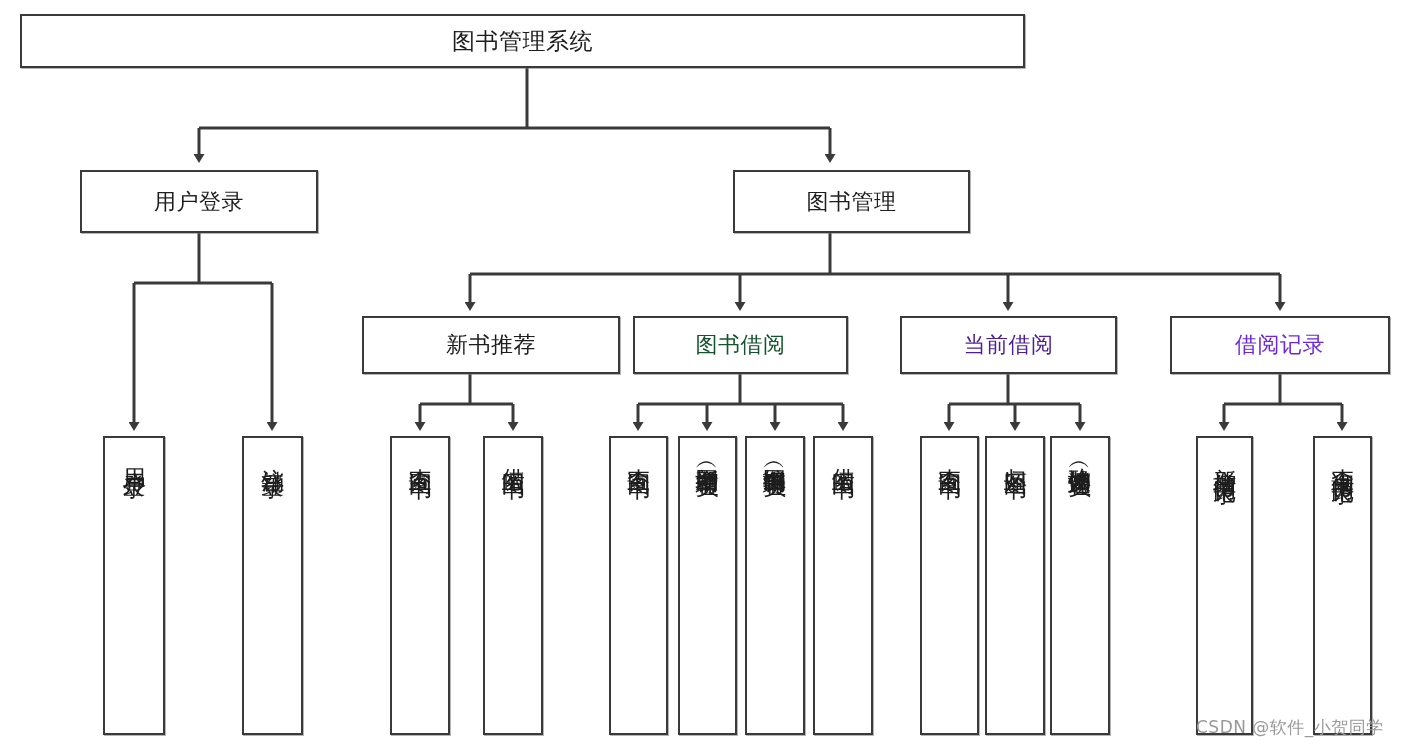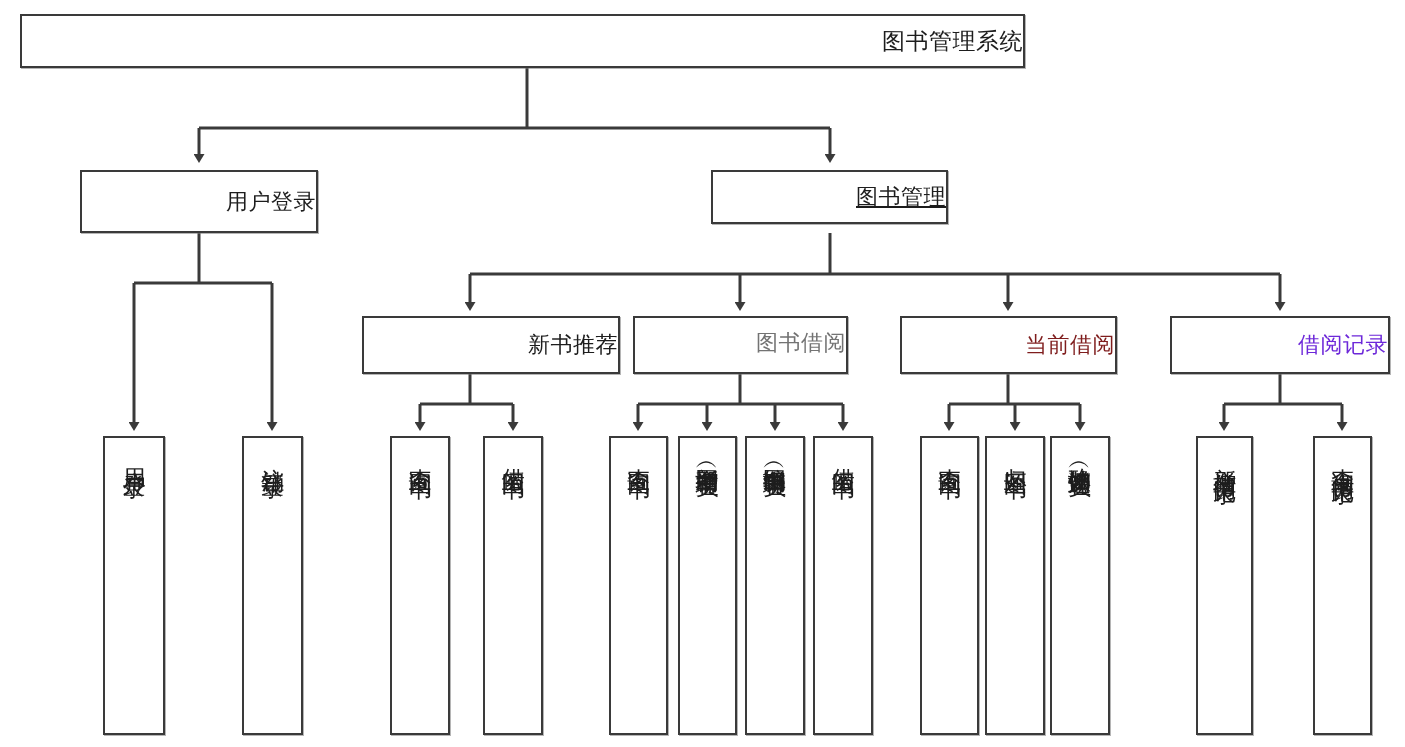--- a/index.html
+++ b/index.html
@@ -27,21 +27,21 @@
     height: 747px;
     pointer-events: none;
   }
   .node {
     position: absolute;
     box-sizing: border-box;
     background: #ffffff;
     border: 2px solid #3a3a3a;
     display: flex;
     align-items: center;
-    justify-content: flex-end;
+    justify-content: center;
     box-shadow: 1px 1px 0 0 rgba(120,120,120,0.55);
   }
   .node-label {
     font-size: 22px;
     line-height: 1.15;
     color: #1d1d1d;
     letter-spacing: 0.5px;
     white-space: nowrap;
   }
   .node.root .node-label { font-size: 23px; }
@@ -126,31 +126,31 @@
     <path d="M1342,404 L1342,423" stroke="#3a3a3a" stroke-width="3" fill="none" marker-end="url(#arrow)"></path>
   </svg>
 
   <div id="nodes-layer">
       <div class="node root" style="left: 20px; top: 14px; width: 1005px; height: 54px; border-color: rgb(58, 58, 58);">
         <span class="node-label" style="color: rgb(29, 29, 29);">图书管理系统</span>
       </div>
       <div class="node level2" style="left: 80px; top: 170px; width: 238px; height: 63px; border-color: rgb(58, 58, 58);">
         <span class="node-label" style="color: rgb(29, 29, 29);">用户登录</span>
       </div>
-      <div class="node level2" style="left: 711px; top: 170px; width: 237px; height: 54px; border-color: rgb(58, 58, 58); text-decoration: underline;">
+      <div class="node level2" style="left: 733px; top: 170px; width: 237px; height: 63px; border-color: rgb(58, 58, 58);">
         <span class="node-label" style="color: rgb(29, 29, 29);">图书管理</span>
       </div>
       <div class="node level3" style="left: 362px; top: 316px; width: 258px; height: 58px; border-color: rgb(58, 58, 58);">
         <span class="node-label" style="color: rgb(29, 29, 29);">新书推荐</span>
       </div>
       <div class="node level3" style="left: 633px; top: 316px; width: 215px; height: 58px; border-color: rgb(58, 58, 58);">
-        <span class="node-label" style="color: #737373; font-family: Liberation Mono, monospace;">图书借阅</span>
+        <span class="node-label" style="color: #14532d;">图书借阅</span>
       </div>
       <div class="node level3" style="left: 900px; top: 316px; width: 217px; height: 58px; border-color: rgb(58, 58, 58);">
-        <span class="node-label" style="color: #7f1d1d;">当前借阅</span>
+        <span class="node-label" style="color: #4c1d95;">当前借阅</span>
       </div>
       <div class="node level3" style="left: 1170px; top: 316px; width: 220px; height: 58px; border-color: rgb(58, 58, 58);">
         <span class="node-label" style="color: #6d28d9;">借阅记录</span>
       </div>
       <div class="node leaf" style="left: 103px; top: 436px; width: 62px; height: 299px; border-color: rgb(58, 58, 58);">
         <span class="node-label" style="color: rgb(29, 29, 29);">用户登录</span>
       </div>
       <div class="node leaf" style="left: 242px; top: 436px; width: 61px; height: 299px; border-color: rgb(58, 58, 58);">
         <span class="node-label" style="color: rgb(29, 29, 29);">注销登录</span>
       </div>
@@ -182,14 +182,15 @@
         <span class="node-label" style="color: rgb(29, 29, 29);">确认归还（管理员）</span>
       </div>
       <div class="node leaf" style="left: 1196px; top: 436px; width: 57px; height: 299px; border-color: rgb(58, 58, 58);">
         <span class="node-label" style="color: rgb(29, 29, 29);">新增借阅记录</span>
       </div>
       <div class="node leaf" style="left: 1313px; top: 436px; width: 59px; height: 299px; border-color: rgb(58, 58, 58);">
         <span class="node-label" style="color: rgb(29, 29, 29);">查询借阅记录</span>
       </div>
     </div>
 
+  <div class="watermark" style="left: 1196px; top: 716px; color: rgb(154, 154, 154);">CSDN @软件_小贺同学</div>
 
 </div>
 
 </body></html>

